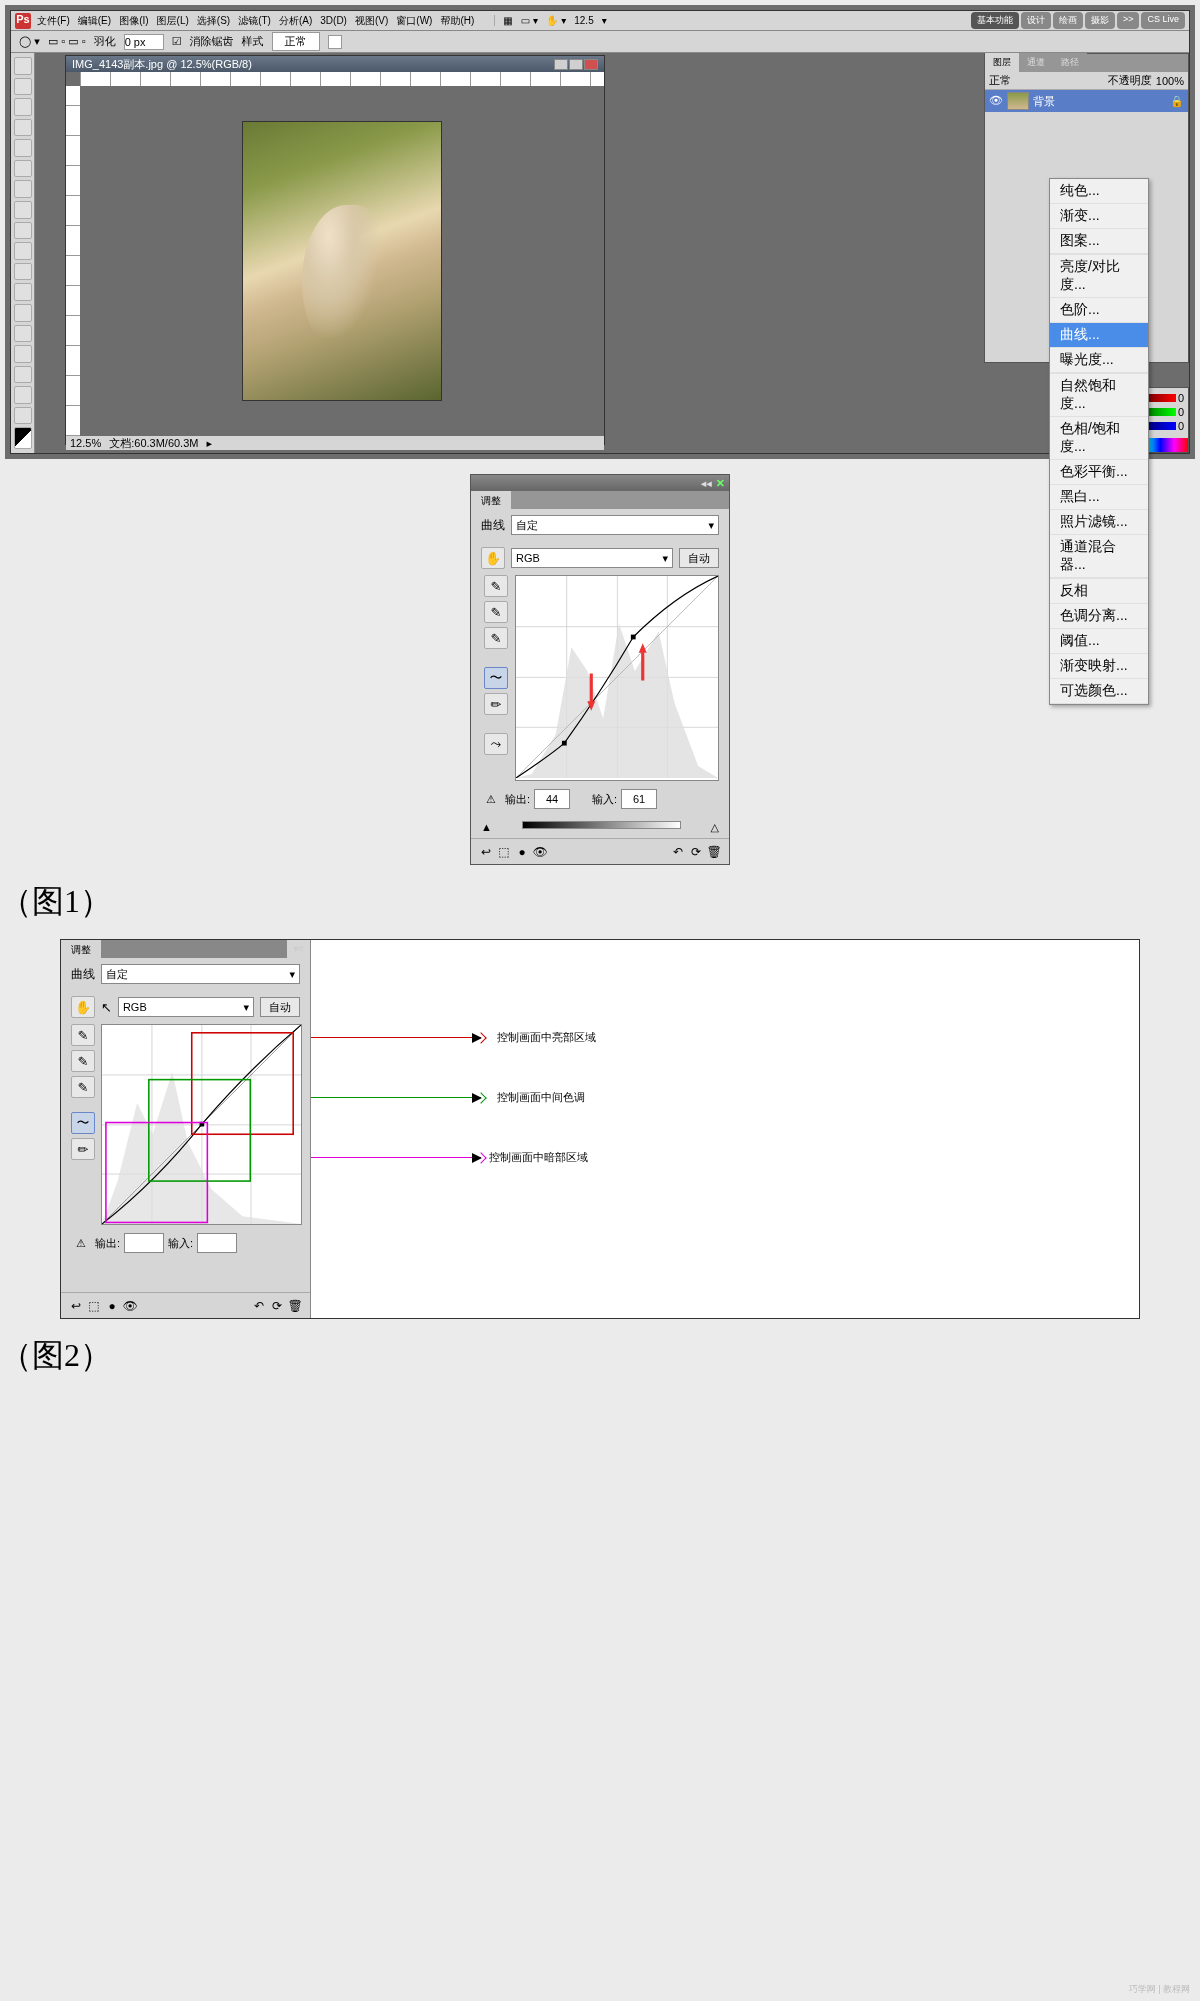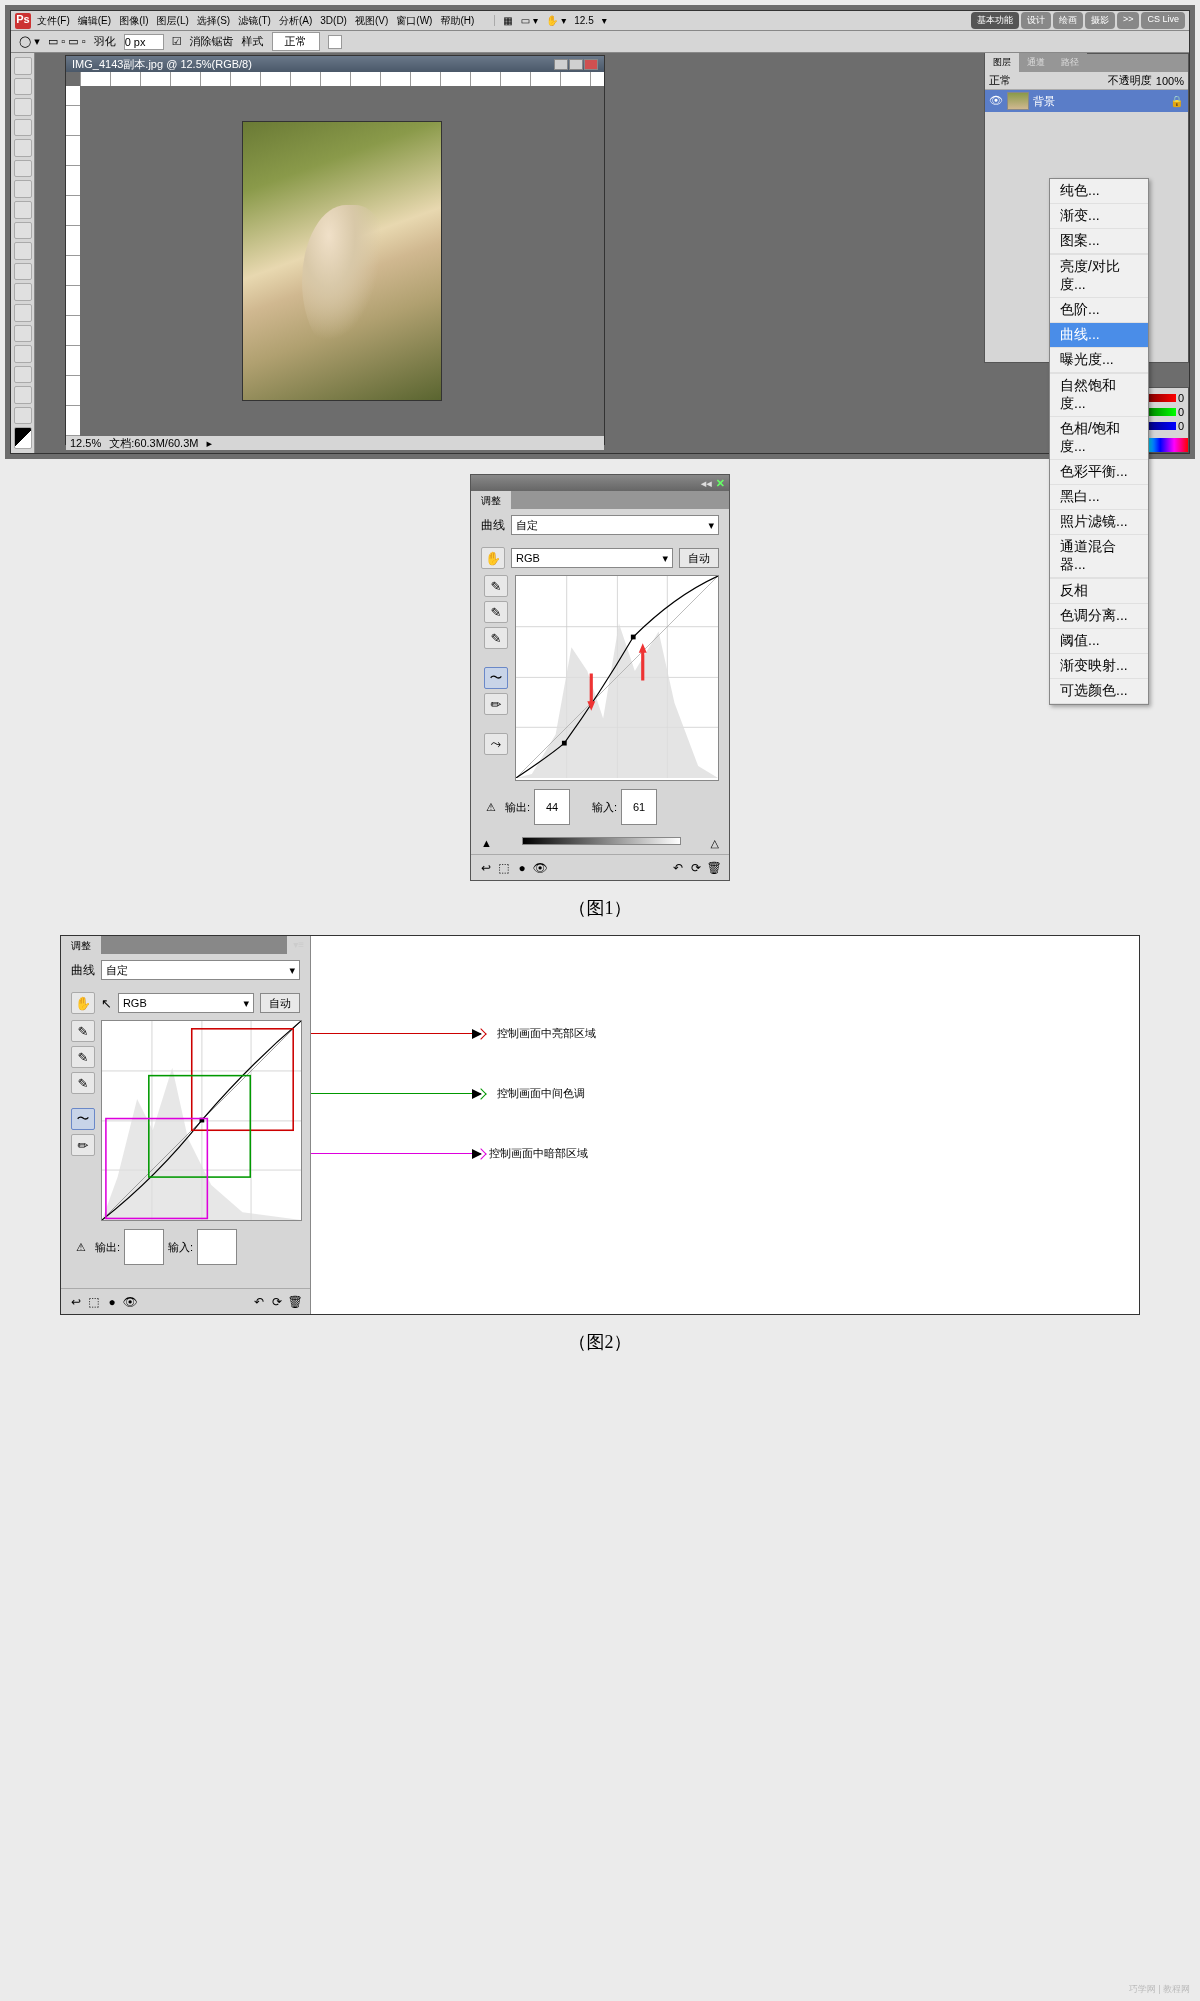--- a/index.html
+++ b/index.html
@@ -43,38 +43,38 @@
 .layer-row .thumb{width:22px;height:18px;background:linear-gradient(#8a9a4a,#d0b890);border:1px solid #888}
 .context-menu{position:absolute;right:40px;top:125px;width:100px;background:#f0f0f0;border:1px solid #888;box-shadow:2px 2px 4px rgba(0,0,0,0.3);z-index:100}
 .context-menu div{padding:3px 10px;font-size:14px;border-bottom:1px solid #e0e0e0}
 .context-menu div.sel{background:#4a8de8;color:#fff}
 .context-menu div.sep{height:1px;padding:0;background:#ccc}
 .color-panel{position:absolute;right:0;bottom:0;width:85px;background:#d6d6d6;border:1px solid #555}
 .color-panel .sliders{padding:4px}
 .color-panel .srow{display:flex;align-items:center;gap:2px;margin-bottom:2px;font-size:8px}
 .color-panel .srow .track{flex:1;height:8px;background:linear-gradient(90deg,#000,#f00)}
 .color-panel .spectrum{height:14px;background:linear-gradient(90deg,red,yellow,lime,cyan,blue,magenta,red)}
-.caption{text-align:center;font-family:SimSun,serif;font-size:18px;margin:15px 0}
+.caption{text-align:left;font-family:SimSun,serif;font-size:32px;margin:15px 0}
 
 .curves-wrap{display:flex;justify-content:center;margin:15px 0}
 .curves-panel{width:260px;background:#d6d6d6;border:1px solid #555}
 .cp-head{height:16px;background:linear-gradient(#888,#666);display:flex;align-items:center;justify-content:flex-end;padding:0 4px;font-size:9px;color:#ddd}
 .cp-tab{height:18px;background:#969696;display:flex}
 .cp-tab span{padding:3px 10px;font-size:10px;background:#d6d6d6}
 .cp-row{display:flex;align-items:center;padding:6px 10px;gap:6px}
 .cp-row label{font-size:12px}
 .cp-row select,.cp-row .sel{flex:1;height:20px;border:1px solid #888;background:#fff;padding:0 4px;font-size:11px;display:flex;align-items:center}
 .cp-row .btn{height:20px;padding:0 8px;border:1px solid #888;background:#e8e8e8;font-size:11px;display:flex;align-items:center}
 .cp-main{display:flex;padding:0 10px}
 .cp-tools{width:30px;display:flex;flex-direction:column;gap:4px;align-items:center}
 .cp-tool{width:24px;height:22px;border:1px solid #aaa;background:#e8e8e8;border-radius:2px;display:flex;align-items:center;justify-content:center;font-size:13px}
 .cp-tool.active{background:#c8d4e8;border-color:#6a88c8}
 .cp-graph{flex:1;aspect-ratio:1;background:#fff;border:1px solid #888;position:relative;margin-left:4px}
 .cp-io{display:flex;align-items:center;gap:4px;padding:8px 10px;font-size:11px}
-.cp-io input{width:36px;height:36px;border:1px solid #888;text-align:center;font-size:11px}
+.cp-io input{width:36px;height:20px;border:1px solid #888;text-align:center;font-size:11px}
 .cp-io .warn{width:20px;height:18px;display:flex;align-items:center;justify-content:center}
 .cp-bottom{height:26px;border-top:1px solid #aaa;display:flex;align-items:center;justify-content:space-around;padding:0 6px}
 .cp-bottom span{width:18px;height:18px;display:flex;align-items:center;justify-content:center;font-size:12px}
 
 .diagram-wrap{margin:10px 60px;border:1px solid #333;background:#fff;display:flex;height:380px}
 .diagram-left{width:250px;background:#d6d6d6;border-right:1px solid #888;display:flex;flex-direction:column}
 .diagram-right{flex:1;padding:40px 20px;position:relative}
 .anno-row{position:absolute;display:flex;align-items:center;font-size:14px}
 .anno-arrow{height:1px;position:relative}
 .anno-arrow::after{content:"";position:absolute;right:-1px;top:-4px;border-left:10px solid;border-top:5px solid transparent;border-bottom:5px solid transparent}

